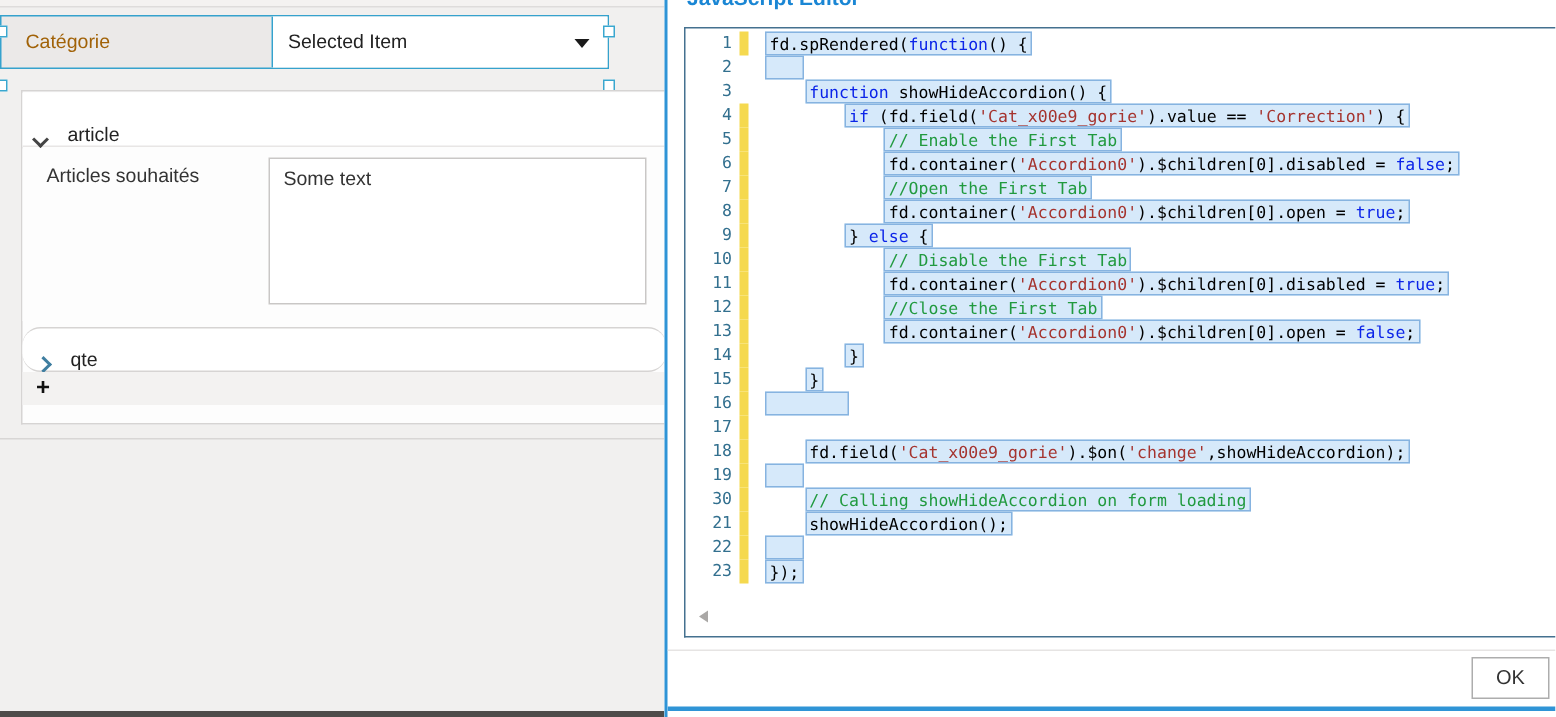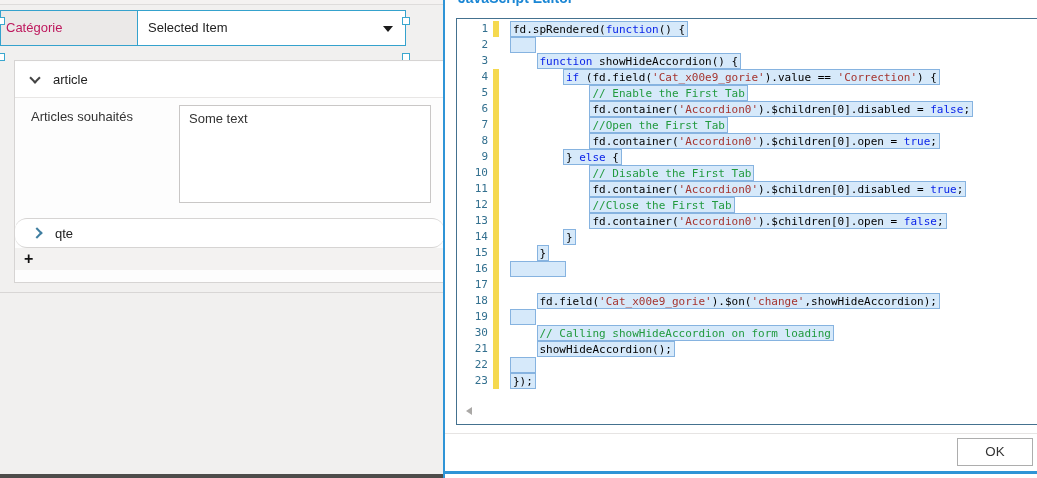--- a/index.html
+++ b/index.html
@@ -7,28 +7,28 @@
     --kw:#0b24e8; --str:#a5342f; --cmt:#219a3f; --gutter:#33708f; --dirty:#f5d94f;
   }
   *{margin:0;padding:0;box-sizing:border-box;}
   html,body{width:1037px;height:478px;overflow:hidden;}
   body{position:relative;background:#fff;font-family:"Liberation Sans",sans-serif;font-size:13px;color:#333;}
 
   
   .left-panel{position:absolute;left:0;top:0;width:443px;height:478px;background:#f1f0ef;overflow:hidden;}
   .top-strip{position:absolute;left:0;top:0;width:443px;height:5px;background:#f4f2f1;border-bottom:1px solid #dedcdb;}
   .field-row{position:absolute;left:0;top:10px;width:406px;height:36px;border:1px solid #35a2cd;display:flex;background:#ebe9e8;}
-  .field-label{width:136px;line-height:34px;padding-left:5px;color:#be185d;}
+  .field-label{width:180px;line-height:34px;padding-left:16px;color:#a16207;}
   .field-dd{flex:1;background:#fff;border-left:1px solid #35a2cd;position:relative;line-height:33px;padding-left:10px;color:#222;}
   .dd-caret{position:absolute;right:12px;top:15px;width:0;height:0;border-left:5px solid transparent;border-right:5px solid transparent;border-top:6px solid #1a1a1a;}
   .handle{position:absolute;width:8px;height:8px;background:#fff;border:1px solid #3aa7cf;}
   .h-tl{left:-4px;top:6px;} .h-tr{left:401px;top:6px;} .h-bl{left:-4px;top:42px;} .h-br{left:401px;top:42px;}
 
   .acc{position:absolute;left:14px;top:60px;width:430px;height:223px;background:#fdfdfd;border:1px solid #d6d4d3;border-right:none;}
-  .acc-hdr{position:absolute;left:0;width:100%;background:#fff;display:flex;align-items:center;padding-left:16px;color:#222;}
+  .acc-hdr{position:absolute;left:0;width:100%;background:#fff;display:flex;align-items:flex-end;padding-left:8px;color:#222;}
   .hdr-article{top:1px;height:36px;border-bottom:1px solid #e8e6e5;}
   .hdr-qte{top:157px;height:30px;border-top:1px solid #d6d4d3;border-bottom:1px solid #d6d4d3;border-radius:12px;}
   .chev{width:8px;height:8px;border-right:2px solid #46708e;border-bottom:2px solid #46708e;display:inline-block;margin-right:14px;}
   .chev-down{transform:rotate(45deg);margin-top:-4px;border-color:#444;}
   .chev-right{transform:rotate(-45deg);margin-left:2px;border-color:#3f7ea0;}
   .acc-body{position:absolute;left:0;top:38px;width:100%;height:115px;background:#fdfdfd;}
   .body-label{position:absolute;left:16px;top:10px;color:#333;}
   .ta{position:absolute;left:164px;top:6px;width:252px;height:98px;background:#fff;border:1px solid #c9c7c6;padding:5px 9px;color:#333;}
   .add-row{position:absolute;left:0;top:187px;width:100%;height:22px;background:#f3f2f1;line-height:21px;padding-left:9px;font-size:16px;font-weight:bold;color:#111;}
   .panel-divider{position:absolute;left:0;top:292px;width:443px;height:1px;background:#d8d6d5;}
@@ -42,21 +42,21 @@
   .row{display:flex;height:16px;line-height:15px;}
   .num{width:36px;flex:none;text-align:right;padding-right:5px;color:var(--gutter);}
   .mark{width:6px;flex:none;}
   .mark.dirty{background:var(--dirty);}
   .code{flex:none;white-space:pre;color:#000;padding-left:10px;}
   .sel{display:inline-block;background:var(--sel-bg);border:1px solid var(--sel-border);margin:0 0 -1px 1px;padding:0 2px;height:16px;}
   .sel.empty{vertical-align:top;}
   .tk-t{color:#000;} .tk-k{color:var(--kw);} .tk-s{color:var(--str);} .tk-c{color:var(--cmt);}
   .scroll-arrow{position:absolute;left:9px;bottom:9px;width:0;height:0;border-top:4px solid transparent;border-bottom:4px solid transparent;border-right:6px solid #aaa8a6;}
   .footer-line{position:absolute;left:0;top:433px;width:594px;height:1px;background:#e6e4e3;}
-  .ok-btn{position:absolute;right:4px;top:438px;width:76px;height:28px;background:#fff;border:1px solid #adadad;text-align:center;line-height:26px;color:#333;cursor:pointer;}
+  .ok-btn{position:absolute;right:4px;top:438px;width:52px;height:28px;background:#fff;border:1px solid #adadad;text-align:center;line-height:26px;color:#333;cursor:pointer;}
   .dlg-bottom{position:absolute;left:0;bottom:4px;width:594px;height:3px;background:var(--accent);}
 </style>
 </head>
 <body>
 
 <div class="left-panel">
   <div class="top-strip"></div>
 
   <div class="field-row">
     <div class="field-label">Catégorie</div>

